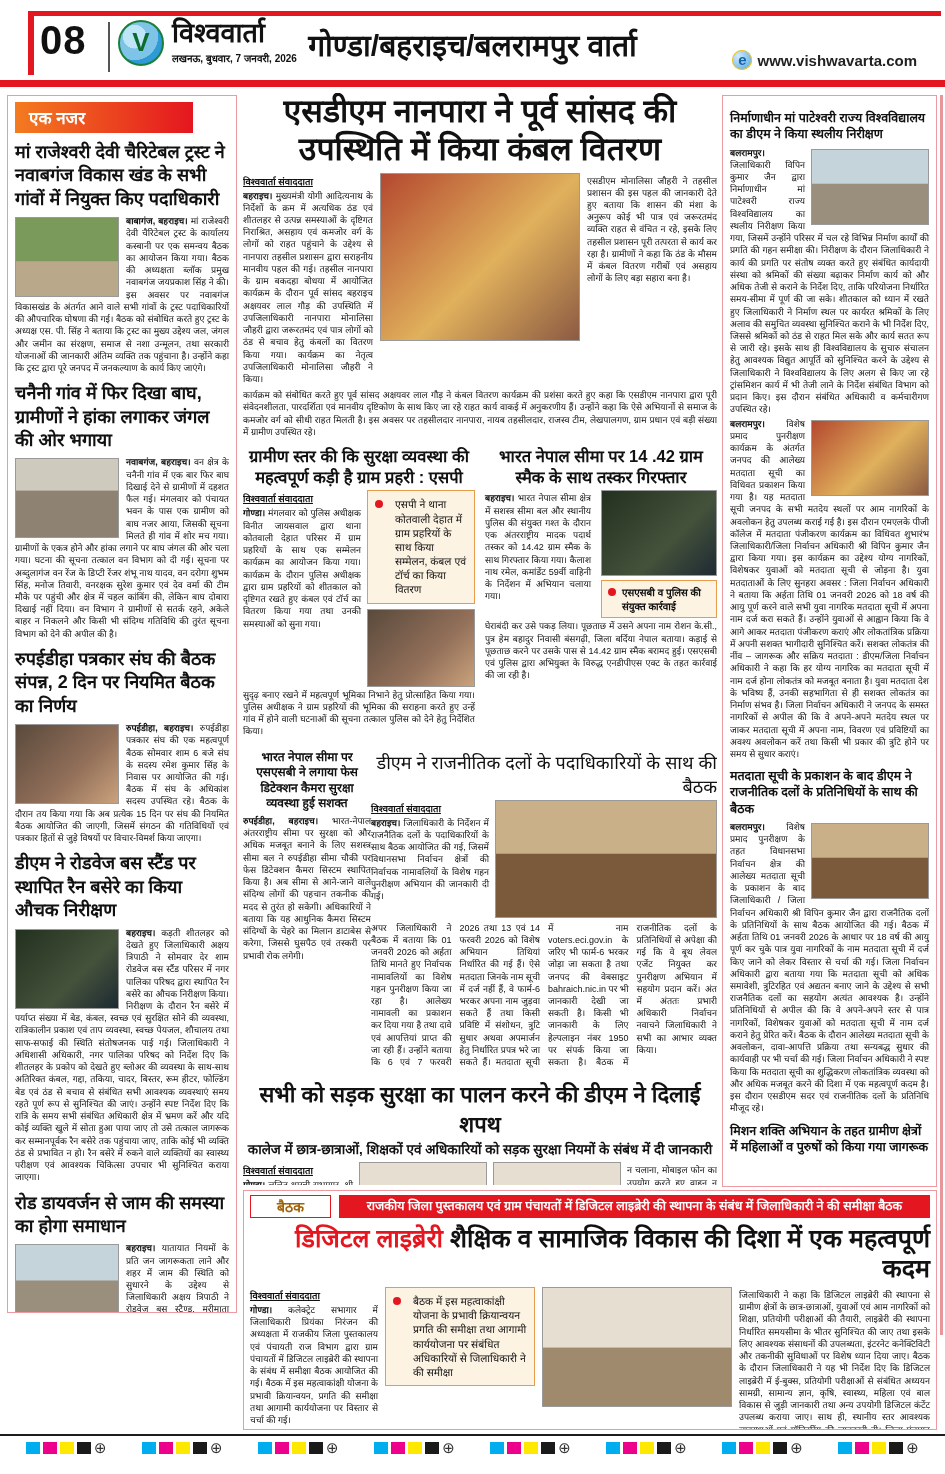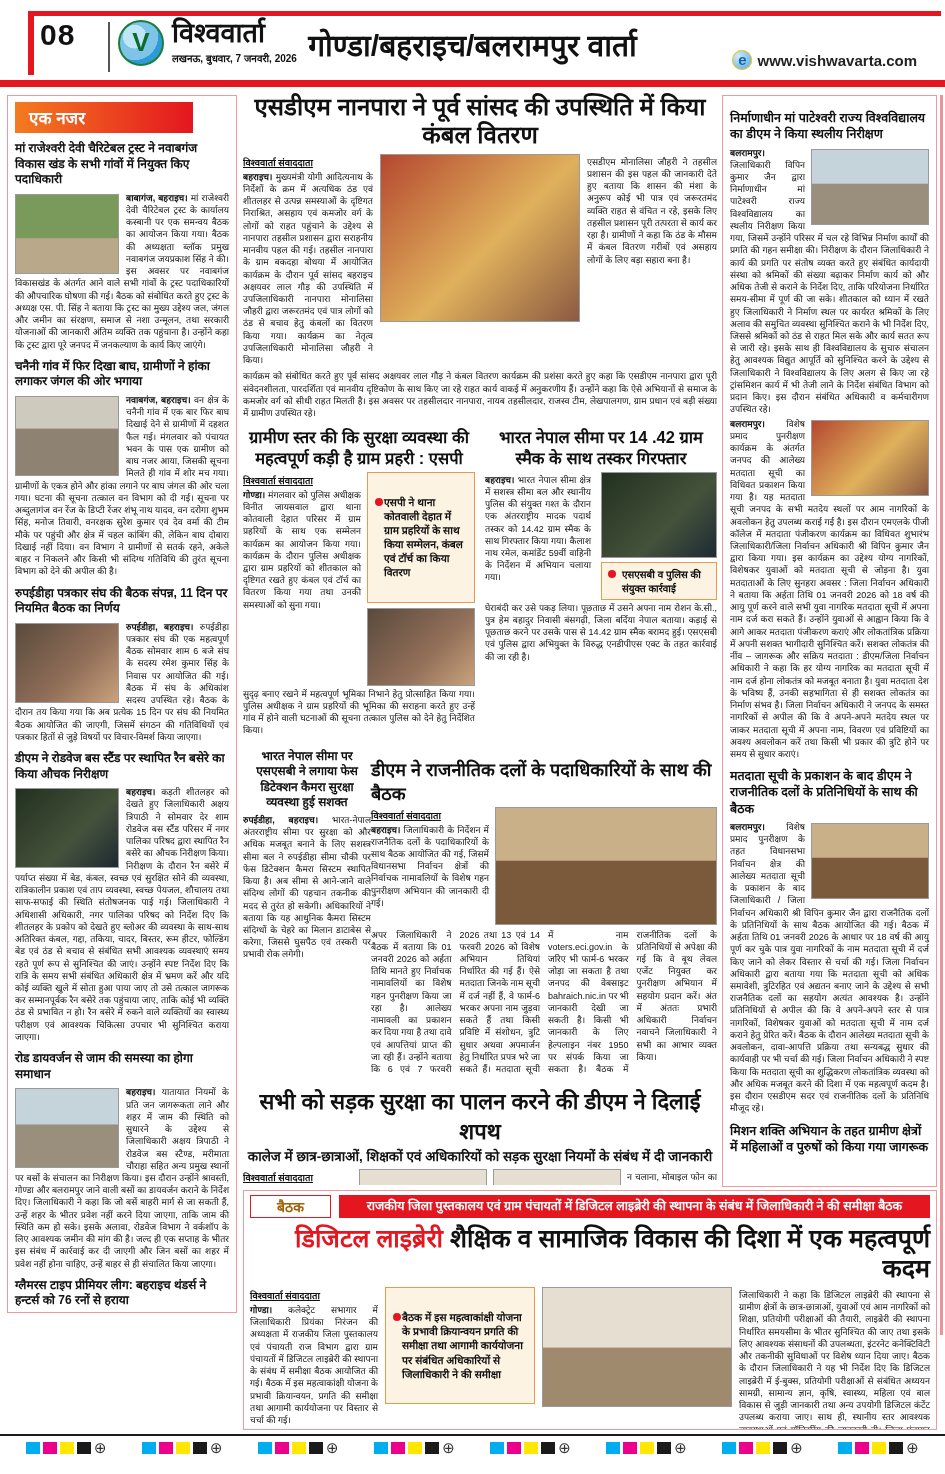--- a/index.html
+++ b/index.html
@@ -2,21 +2,21 @@
 <html lang="hi"><head>
 <meta charset="utf-8">
 <style>
   html,body{margin:0;padding:0;background:#f2f2f2;font-family:"Liberation Sans","DejaVu Sans",sans-serif;color:#111;}
   .page{position:relative;width:945px;height:1474px;background:#fff;margin:0 auto;overflow:hidden;}
 
   
   .masthead{position:absolute;left:0;top:0;width:945px;height:86px;}
   .mh-topline{position:absolute;left:28px;top:11px;right:4px;height:5px;background:#e4161f;}
   .mh-leftline{position:absolute;left:28px;top:11px;width:6px;height:64px;background:#e4161f;}
-  .pageno{position:absolute;left:40px;top:18px;font-size:30px;font-weight:bold;letter-spacing:1px;}
+  .pageno{position:absolute;left:40px;top:18px;font-size:40px;font-weight:bold;letter-spacing:1px;}
   .mh-div{position:absolute;left:108px;top:22px;width:2px;height:50px;background:#555;}
   .logo-wrap{position:absolute;left:118px;top:20px;display:flex;gap:8px;align-items:flex-start;}
   .logo-globe{width:42px;height:42px;border-radius:50%;background:radial-gradient(circle at 35% 35%,#bfe6f7 0 30%,#7ec3e8 31% 60%,#2e9bd6 61% 100%);border:2px solid #1b7f3b;position:relative;}
   .logo-globe span{position:absolute;left:50%;top:50%;transform:translate(-50%,-52%);font-size:26px;font-weight:bold;color:#0c6b2f;}
   .brand{font-size:27px;font-weight:bold;line-height:1;}
   .dateline{font-size:10px;font-weight:bold;margin-top:4px;}
   .edition{position:absolute;left:0;right:0;top:24px;text-align:center;font-size:30px;font-weight:bold;}
   .site{position:absolute;right:28px;top:50px;display:flex;align-items:center;gap:5px;font-size:15px;font-weight:bold;color:#222;}
   .e-icon{width:20px;height:20px;border-radius:50%;background:radial-gradient(circle at 30% 30%,#cfeaff,#4aa3e0);color:#1464a5;font-weight:bold;text-align:center;line-height:19px;font-size:15px;box-shadow:0 0 0 1px #f5c518 inset;}
   .redrule{position:absolute;left:0;top:80px;width:945px;height:7px;background:#e4161f;}
@@ -27,54 +27,54 @@
   .reporter{font-weight:bold;font-size:9.5px;text-decoration:underline;margin:2px 0;}
   .ph{border:1px solid #9a9a9a;box-sizing:border-box;flex:none;}
   .ph-trees{background:linear-gradient(180deg,#7a9a5c 0 55%,#b9a98a 56% 100%);}
   .ph-street{background:linear-gradient(180deg,#cfcabe 0 40%,#8e8273 41% 100%);}
   .ph-indoor{background:linear-gradient(135deg,#5a4a3c,#93705a 60%,#caa27c);}
   .ph-warm{background:linear-gradient(135deg,#b4482f,#e0b15c 55%,#8c5a42);}
   .ph-dark{background:linear-gradient(135deg,#22301f,#45523b 60%,#1d2a33);}
   .ph-room{background:linear-gradient(180deg,#c9b089 0 45%,#7a5a3a 46% 100%);}
   .ph-sky{background:linear-gradient(180deg,#c5d3da 0 45%,#9a8f7d 46% 100%);}
   .ph-hall{background:linear-gradient(180deg,#e6ded0 0 50%,#a08a6d 51% 100%);}
-  .kbox{border:1.5px solid #e89b4a;background:#fdf3e3;padding:22px 7px;font-size:10.5px;font-weight:bold;line-height:1.35;display:flex;gap:1px;align-items:flex-start;}
+  .kbox{border:1.5px solid #e89b4a;background:#fdf3e3;padding:6px 7px;font-size:10.5px;font-weight:normal;line-height:1.35;display:flex;gap:12px;align-items:flex-start;}
   .kdot{width:8px;height:8px;border-radius:50%;background:#e4161f;flex:none;margin-top:3px;}
 
   
   .col-left{position:absolute;left:7px;top:95px;width:230px;height:1218px;border:1.5px solid #ef9aa0;box-sizing:border-box;padding:6px 7px;overflow:hidden;}
   .eknazar{width:150px;background:linear-gradient(90deg,#f47b20,#e4161f);color:#fff;font-size:17px;font-weight:bold;padding:4px 14px;margin-bottom:4px;}
-  .lh{font-size:12px;font-weight:bold;line-height:1.3;margin:8px 0 4px;}
+  .lh{font-size:18px;font-weight:bold;line-height:1.3;margin:8px 0 4px;}
   .la .ph{float:left;width:104px;height:80px;margin:2px 7px 2px 0;}
   .la{overflow:visible;}
 
   
   .col-mid{position:absolute;left:243px;top:93px;width:474px;height:1092px;overflow:hidden;}
-  .lead-h{font-size:24px;font-weight:bold;text-align:center;line-height:1.18;margin:0 0 4px;}
+  .lead-h{font-size:32px;font-weight:bold;text-align:center;line-height:1.18;margin:0 0 4px;}
   .lead-row{display:flex;gap:7px;}
   .lead-row .ph{width:200px;height:168px;}
   .lead-col{flex:1;}
   .mid-split{display:flex;gap:10px;margin-top:8px;}
   .mh2{font-size:16.5px;font-weight:bold;text-align:center;line-height:1.25;margin:0 0 3px;}
   .gp{width:232px;}
   .gp-row{display:flex;gap:6px;}
   .gp-row .left{width:118px;}
   .gp-right{flex:1;}
   .gp-right .ph{width:100%;height:78px;margin-top:5px;}
   .smk{flex:1;}
   .smk-row{display:flex;gap:10px;}
   .smk-row .left{width:106px;}
   .smk-right{flex:1;}
   .smk-right .ph{width:100%;height:86px;}
   .cap-box{border:1.5px solid #e89b4a;background:#fdf3e3;padding:4px 6px;font-size:10px;font-weight:bold;display:flex;gap:6px;margin-top:4px;}
   .row3{display:flex;gap:0;margin-top:10px;}
   .ssb{width:128px;}
   .ssb h3{font-size:12px;font-weight:bold;text-align:center;line-height:1.3;margin:0 0 3px;}
   .dmm{flex:1;}
-  .dmm-h{font-size:18px;font-weight:bold;text-align:left;margin:8px 0 2px;}
+  .dmm-h{font-size:18px;font-weight:normal;text-align:right;margin:0 0 2px;}
   .dmm-row{display:flex;gap:6px;}
   .dmm-row .left{width:118px;}
   .dmm-row .ph{flex:1;height:118px;}
   .cols4{column-count:4;column-gap:8px;font-size:9px;line-height:1.36;text-align:justify;margin-top:4px;}
   .rs-h{font-size:22px;font-weight:bold;text-align:center;margin:10px 0 2px;}
   .rs-sub{font-size:13.5px;font-weight:bold;text-align:center;margin:0 0 4px;}
   .rs-row{display:flex;gap:6px;}
   .rs-row .tcol{width:110px;}
   .rs-row .ph{width:128px;height:112px;}
   .rs-row .tcol2{flex:1;}
@@ -142,21 +142,21 @@
       <p class="body"><b class="byline">बाबागंज, बहराइच।</b> <span>मां राजेश्वरी देवी चैरिटेबल ट्रस्ट के कार्यालय कस्बानी पर एक समन्वय बैठक का आयोजन किया गया। बैठक की अध्यक्षता ब्लॉक प्रमुख नवाबगंज जयप्रकाश सिंह ने की। इस अवसर पर नवाबगंज विकासखंड के अंतर्गत आने वाले सभी गांवों के ट्रस्ट पदाधिकारियों की औपचारिक घोषणा की गई। बैठक को संबोधित करते हुए ट्रस्ट के अध्यक्ष एस. पी. सिंह ने बताया कि ट्रस्ट का मुख्य उद्देश्य जल, जंगल और जमीन का संरक्षण, समाज से नशा उन्मूलन, तथा सरकारी योजनाओं की जानकारी अंतिम व्यक्ति तक पहुंचाना है। उन्होंने कहा कि ट्रस्ट द्वारा पूरे जनपद में जनकल्याण के कार्य किए जाएंगे।</span></p>
     </article>
 
     <article class="la">
       <h3 class="lh">चनैनी गांव में फिर दिखा बाघ, ग्रामीणों ने हांका लगाकर जंगल की ओर भगाया</h3>
       <div class="ph ph-street"></div>
       <p class="body"><b class="byline">नवाबगंज, बहराइच।</b> <span>वन क्षेत्र के चनैनी गांव में एक बार फिर बाघ दिखाई देने से ग्रामीणों में दहशत फैल गई। मंगलवार को पंचायत भवन के पास एक ग्रामीण को बाघ नजर आया, जिसकी सूचना मिलते ही गांव में शोर मच गया। ग्रामीणों के एकत्र होने और हांका लगाने पर बाघ जंगल की ओर चला गया। घटना की सूचना तत्काल वन विभाग को दी गई। सूचना पर अब्दुलागंज वन रेंज के डिप्टी रेंजर शंभू नाथ यादव, वन दरोगा शुभम सिंह, मनोज तिवारी, वनरक्षक सुरेश कुमार एवं देव वर्मा की टीम मौके पर पहुंची और क्षेत्र में चहल कांबिंग की, लेकिन बाघ दोबारा दिखाई नहीं दिया। वन विभाग ने ग्रामीणों से सतर्क रहने, अकेले बाहर न निकलने और किसी भी संदिग्ध गतिविधि की तुरंत सूचना विभाग को देने की अपील की है।</span></p>
     </article>
 
     <article class="la">
-      <h3 class="lh">रुपईडीहा पत्रकार संघ की बैठक संपन्न, 11 दिन पर नियमित बैठक का निर्णय</h3>
+      <h3 class="lh">रुपईडीहा पत्रकार संघ की बैठक संपन्न, 2 दिन पर नियमित बैठक का निर्णय</h3>
       <div class="ph ph-indoor"></div>
       <p class="body"><b class="byline">रुपईडीहा, बहराइच।</b> <span>रुपईडीहा पत्रकार संघ की एक महत्वपूर्ण बैठक सोमवार शाम 6 बजे संघ के सदस्य रमेश कुमार सिंह के निवास पर आयोजित की गई। बैठक में संघ के अधिकांश सदस्य उपस्थित रहे। बैठक के दौरान तय किया गया कि अब प्रत्येक 15 दिन पर संघ की नियमित बैठक आयोजित की जाएगी, जिसमें संगठन की गतिविधियों एवं पत्रकार हितों से जुड़े विषयों पर विचार-विमर्श किया जाएगा।</span></p>
     </article>
 
     <article class="la">
       <h3 class="lh">डीएम ने रोडवेज बस स्टैंड पर स्थापित रैन बसेरे का किया औचक निरीक्षण</h3>
       <div class="ph ph-dark"></div>
       <p class="body"><b class="byline">बहराइच।</b> <span>कड़ती शीतलहर को देखते हुए जिलाधिकारी अक्षय त्रिपाठी ने सोमवार देर शाम रोडवेज बस स्टैंड परिसर में नगर पालिका परिषद द्वारा स्थापित रैन बसेरे का औचक निरीक्षण किया। निरीक्षण के दौरान रैन बसेरे में पर्याप्त संख्या में बेड, कंबल, स्वच्छ एवं सुरक्षित सोने की व्यवस्था, रात्रिकालीन प्रकाश एवं ताप व्यवस्था, स्वच्छ पेयजल, शौचालय तथा साफ-सफाई की स्थिति संतोषजनक पाई गई। जिलाधिकारी ने अधिशासी अधिकारी, नगर पालिका परिषद को निर्देश दिए कि शीतलहर के प्रकोप को देखते हुए ब्लोअर की व्यवस्था के साथ-साथ अतिरिक्त कंबल, गद्दा, तकिया, चादर, बिस्तर, रूम हीटर, फोल्डिंग बेड एवं ठंड से बचाव से संबंधित सभी आवश्यक व्यवस्थाएं समय रहते पूर्ण रूप से सुनिश्चित की जाएं। उन्होंने स्पष्ट निर्देश दिए कि रात्रि के समय सभी संबंधित अधिकारी क्षेत्र में भ्रमण करें और यदि कोई व्यक्ति खुले में सोता हुआ पाया जाए तो उसे तत्काल जागरूक कर सम्मानपूर्वक रैन बसेरे तक पहुंचाया जाए, ताकि कोई भी व्यक्ति ठंड से प्रभावित न हो। रैन बसेरे में रुकने वाले व्यक्तियों का स्वास्थ्य परीक्षण एवं आवश्यक चिकित्सा उपचार भी सुनिश्चित कराया जाएगा।</span></p>
     </article>
 

